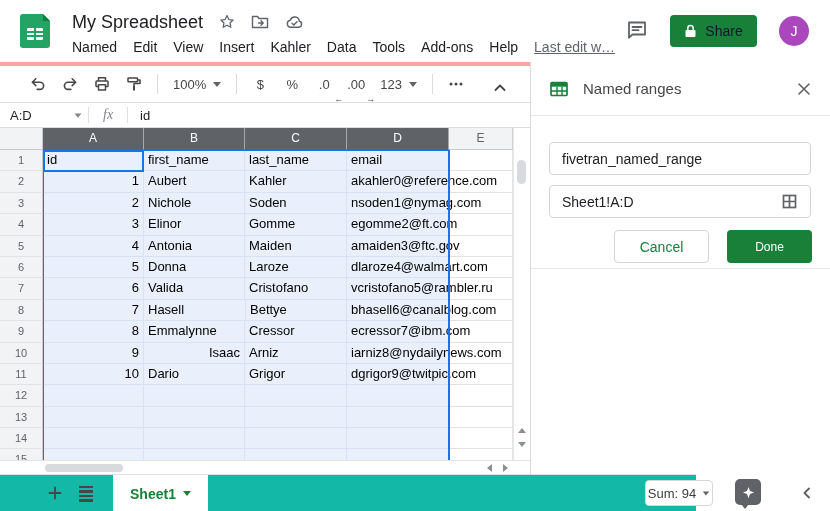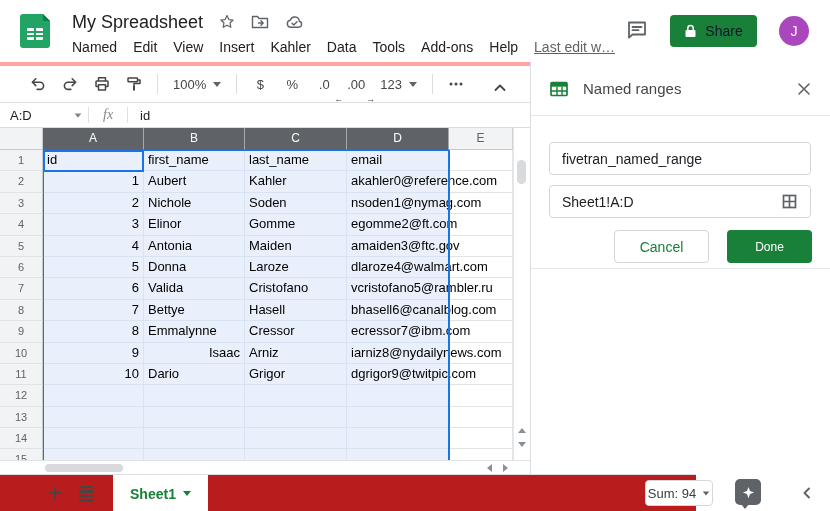--- a/index.html
+++ b/index.html
@@ -90,21 +90,21 @@
   #range-input { top:123px; }
   .range-grid-btn { margin-left:auto; display:flex; cursor:pointer; }
   .p-actions { position:absolute; left:0; top:168px; width:100%; display:flex; justify-content:flex-end; gap:18px; padding-right:18px; }
   .btn-cancel { width:95px; height:33px; background:#fff; border:1px solid #d2d5d9; border-radius:4px;
     color:#188038; font-size:14px; font-weight:500; display:flex; align-items:center; justify-content:center; cursor:pointer; }
   .btn-done { width:85px; height:33px; background:#188038; border-radius:4px;
     color:#fff; font-size:12px; font-weight:500; display:flex; align-items:center; justify-content:center; cursor:pointer; }
   .panel-div2 { position:absolute; left:0; top:206px; width:100%; height:1px; background:#e6e8ea; }
 
   
-  .bottombar { position:absolute; left:0; top:474px; width:696px; height:37px; background:#b91c1c; border-top:1px solid #dcdfe3; }
+  .bottombar { position:absolute; left:0; top:474px; width:696px; height:37px; background:#14b8a6; border-top:1px solid #dcdfe3; }
   .bb-plus { position:absolute; left:46px; top:9px; cursor:pointer; }
   .bb-sheets { position:absolute; left:79px; top:11px; cursor:pointer; display:flex; flex-direction:column; gap:2px; }
   .bb-sheets i { display:block; width:14px; height:2.4px; background:#444746; }
   .sheet-tab { position:absolute; left:113px; top:0; width:95px; height:37px; background:#fff;
     display:flex; align-items:center; justify-content:center; gap:7px; cursor:pointer; }
   .sheet-tab span { font-size:14px; font-weight:600; color:#188038; }
   .sheet-tab .caret { border-top-color:#188038; }
   .sum-pill { position:absolute; left:645px; top:5px; width:68px; height:26px; background:#fff; border:1px solid #d5d8db;
     border-radius:4px; display:flex; align-items:center; justify-content:center; gap:6px; cursor:pointer; }
   .sum-pill span { font-size:13px; color:#3c4043; }
@@ -313,22 +313,22 @@
           <div class="rowhdr">7</div>
           <div class="cell sel num" style="width: 101px;">6</div>
           <div class="cell sel" style="width: 101px;">Valida</div>
           <div class="cell sel" style="width: 102px;">Cristofano</div>
           <div class="cell sel dcol" style="width: 102px;">vcristofano5@rambler.ru</div>
           <div class="cell" style="width: 64px;"></div>
         </div>
         <div class="grow">
           <div class="rowhdr">8</div>
           <div class="cell sel num" style="width: 101px;">7</div>
+          <div class="cell sel" style="width: 102px;">Hasell</div>
           <div class="cell sel" style="width: 101px;">Bettye</div>
-          <div class="cell sel" style="width: 102px;">Hasell</div>
           <div class="cell sel dcol" style="width: 102px;">bhasell6@canalblog.com</div>
           <div class="cell" style="width: 64px;"></div>
         </div>
         <div class="grow">
           <div class="rowhdr">9</div>
           <div class="cell sel num" style="width: 101px;">8</div>
           <div class="cell sel" style="width: 101px;">Emmalynne</div>
           <div class="cell sel" style="width: 102px;">Cressor</div>
           <div class="cell sel dcol" style="width: 102px;">ecressor7@ibm.com</div>
           <div class="cell" style="width: 64px;"></div>

